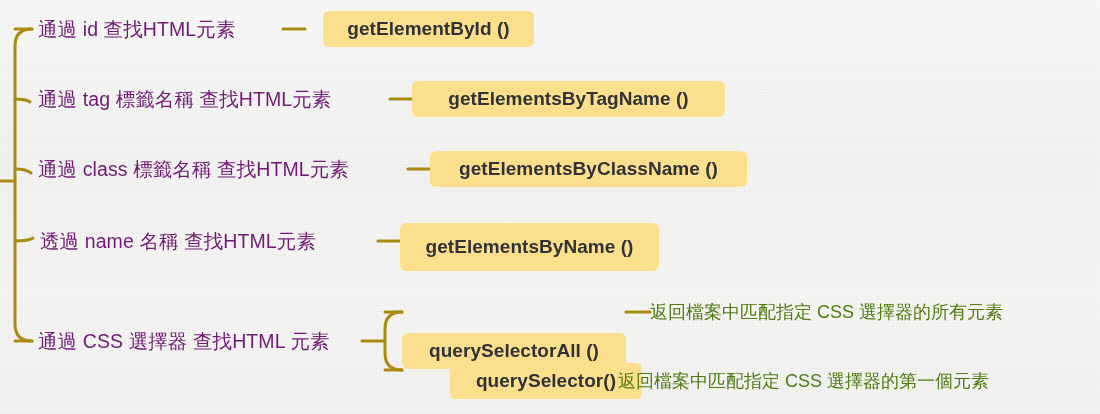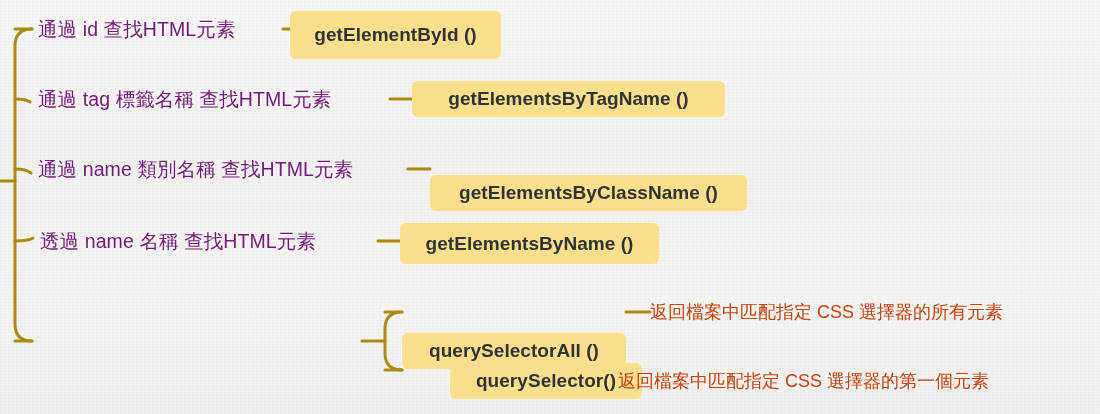--- a/index.html
+++ b/index.html
@@ -46,21 +46,21 @@
     z-index: 2;
     color: #701a75;
     font-size: 19.5px;
     line-height: 1;
     white-space: nowrap;
     letter-spacing: 0.1px;
   }
   .leaf-label {
     position: absolute;
     z-index: 2;
-    color: #c2410c;
+    color: #4d7c0f;
     font-size: 18px;
     line-height: 1;
     white-space: nowrap;
   }
   .method-box {
     position: absolute;
     z-index: 2;
     background: #fbdf8c;
     border-radius: 6px;
     display: flex;
@@ -104,31 +104,32 @@
       <path d="M 402 312 Q 385 312 385 329 L 385 353 Q 385 370 402 370"></path>
       <path d="M 385 312 L 402 312"></path>
       <path d="M 385 370 L 402 370"></path>
 
       <path d="M 626 312 L 650 312"></path>
       <path d="M 594 381 L 618 381"></path>
     </g>
   </svg>
 
   <div class="node-label" style="left:38px; top:20px;">通過 id 查找HTML元素</div>
-  <div class="method-box" style="left:290px; top:11px; width:211px; height:48px;">getElementById ()</div>
+  <div class="method-box" style="left:323px; top:11px; width:211px; height:36px;">getElementById ()</div>
 
   <div class="node-label" style="left:38px; top:90px;">通過 tag 標籤名稱 查找HTML元素</div>
   <div class="method-box" style="left:412px; top:81px; width:313px; height:36px;">getElementsByTagName ()</div>
 
-  <div class="node-label" style="left:38px; top:160px;">通過 name 類別名稱 查找HTML元素</div>
-  <div class="method-box" style="left:430px; top:151px; width:317px; height:36px;margin-top:24px;">getElementsByClassName ()</div>
+  <div class="node-label" style="left:38px; top:160px;">通過 class 標籤名稱 查找HTML元素</div>
+  <div class="method-box" style="left:430px; top:151px; width:317px; height:36px;">getElementsByClassName ()</div>
 
   <div class="node-label" style="left:40px; top:232px;">透過 name 名稱 查找HTML元素</div>
-  <div class="method-box" style="left:400px; top:223px; width:259px; height:41px;">getElementsByName ()</div>
+  <div class="method-box" style="left:400px; top:223px; width:259px; height:48px;">getElementsByName ()</div>
 
+  <div class="node-label" style="left:38px; top:332px;">通過 CSS 選擇器 查找HTML 元素</div>
 
   <div class="method-box" style="left:402px; top:294px; width:224px; height:36px;margin-top:39px;">querySelectorAll ()</div>
   <div class="leaf-label" style="left:650px; top:303px;">返回檔案中匹配指定 CSS 選擇器的所有元素</div>
 
   <div class="method-box" style="left:414px; top:363px; width:192px; height:36px;margin-left:36px;">querySelector()</div>
   <div class="leaf-label" style="left:618px; top:372px;text-align:center;">返回檔案中匹配指定 CSS 選擇器的第一個元素</div>
 
 </div>
 
 </body></html>

